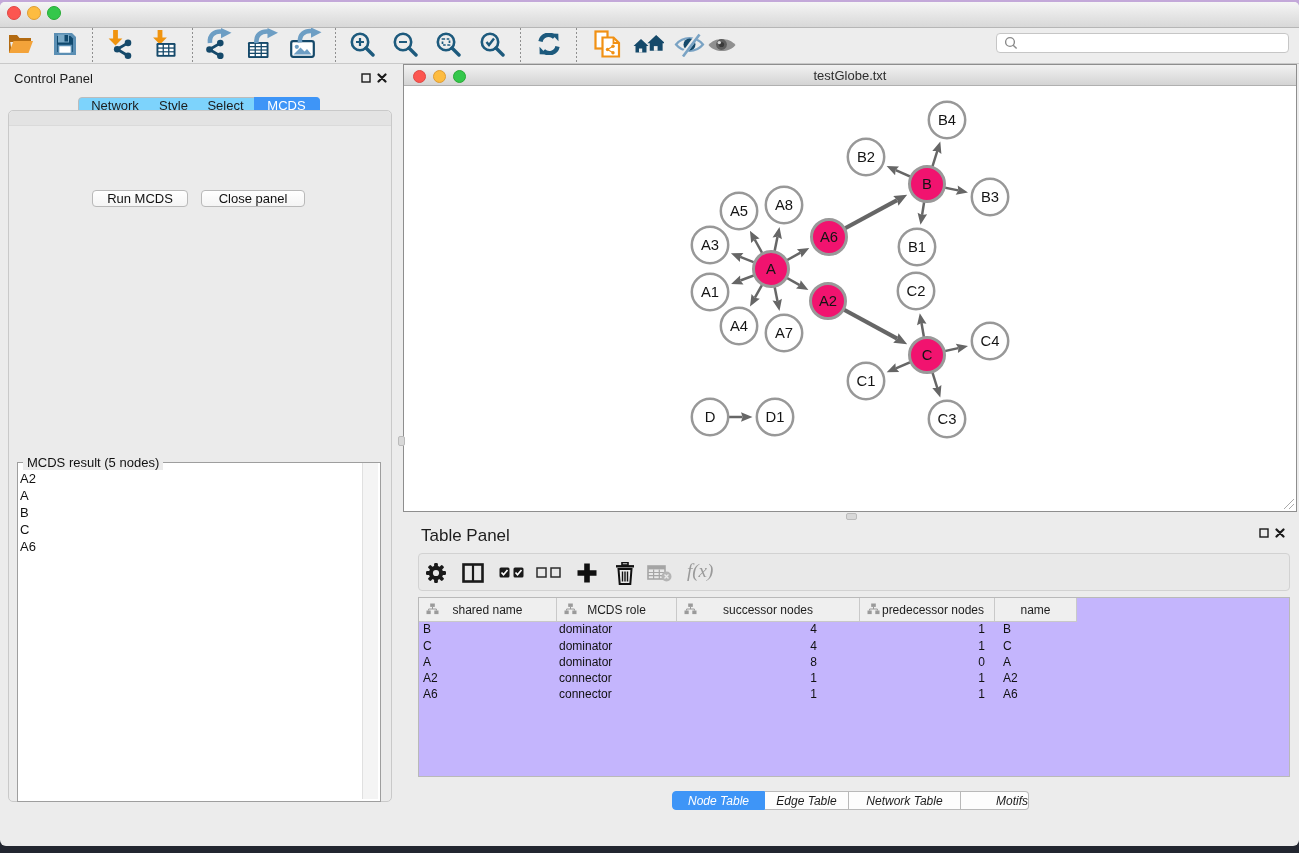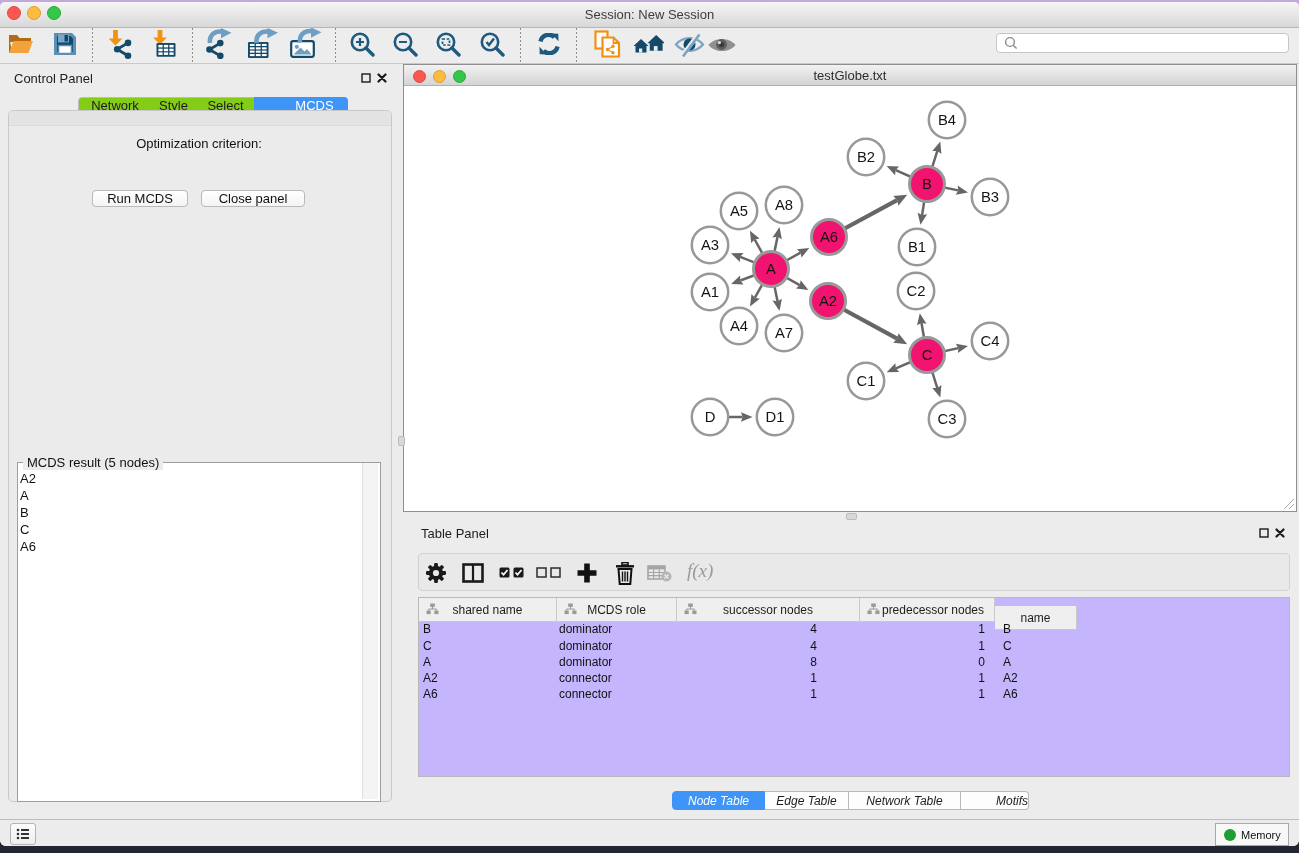--- a/index.html
+++ b/index.html
@@ -19,21 +19,21 @@
     border-bottom:1px solid #c9c9c9;}
   .tsep{position:absolute;top:0px;width:1.3px;height:34px;background:repeating-linear-gradient(to bottom,#8f8f8f 0 1.6px,rgba(0,0,0,0) 1.6px 4px);}
   .ticon{position:absolute;top:4px;}
   #searchbox{position:absolute;left:996px;top:5px;width:291px;height:18px;background:#fff;
     border:1px solid #c6c6c6;border-radius:4px;}
   
   #cpTitle{position:absolute;left:14px;top:71px;font-size:13px;color:#1d1d1d;}
   .winbtns{position:absolute;}
   .tabrow{position:absolute;font-size:13px;}
   .tab{position:absolute;top:0;height:16px;line-height:16px;text-align:center;
-    background:#84cc16;border:1px solid #bcbcbc;border-left:none;color:#1d1d1d;}
+    background:#7dd3fc;border:1px solid #bcbcbc;border-left:none;color:#1d1d1d;}
   .tab.first{border-left:1px solid #bcbcbc;border-radius:4px 0 0 4px;}
   .tab.last{border-radius:0 4px 4px 0;}
   .tab.sel{background:#3e95f7;color:#fff;border-color:#3e95f7;}
   #cpPanel{position:absolute;left:8px;top:110px;width:382px;height:690px;
     background:#ebebeb;border:1px solid #c9c9c9;border-radius:5px;}
   #cpPanel .cap{position:absolute;left:0;top:0;width:100%;height:14px;background:#e3e3e3;
     border-radius:5px 5px 0 0;border-bottom:1px solid #dadada;}
   #optlabel{position:absolute;left:0;top:136px;width:398px;text-align:center;font-size:13px;color:#111;}
   #combo{position:absolute;left:43px;top:159px;width:311px;height:19px;background:#fff;
     border:1px solid #b4b4b4;border-radius:4px;box-sizing:border-box;}
@@ -48,21 +48,21 @@
   #grplist{position:absolute;left:20px;top:471px;font-size:13px;color:#111;line-height:16.9px;}
   #grpsb{position:absolute;left:362px;top:463px;width:15px;height:336px;background:#f4f4f4;
     border-left:1px solid #e0e0e0;}
   
   #netwin{position:absolute;left:403px;top:64px;width:894px;height:448px;background:#fff;
     border:1px solid #8e8e8e;box-sizing:border-box;}
   #nettitle{position:absolute;left:0;top:0;width:100%;height:20px;
     background:linear-gradient(#f2f2f2,#d4d4d4);border-bottom:1px solid #b0b0b0;}
   #nettitle .t{position:absolute;top:3px;width:100%;text-align:center;font-size:13px;color:#2e2e2e;}
   
-  #tpTitle{position:absolute;left:421px;top:526px;font-size:13px;color:#1d1d1d;}
+  #tpTitle{position:absolute;left:421px;top:526px;font-size:17px;color:#1d1d1d;}
   #tptoolbar{position:absolute;left:418px;top:553px;width:872px;height:38px;background:#e9e9e9;
     border:1px solid #d2d2d2;border-radius:4px;box-sizing:border-box;}
   #tbl{position:absolute;left:418px;top:597px;width:872px;height:180px;background:#c4b5fd;
     border:1px solid #b9b9b9;box-sizing:border-box;}
   .th{position:absolute;top:0;height:24px;background:#efefef;border-right:1px solid #c9c9c9;
     border-bottom:1px solid #c9c9c9;box-sizing:border-box;font-size:12px;color:#1d1d1d;text-align:center;line-height:24px;}
   .td{position:absolute;font-size:12px;color:#111;height:15.7px;line-height:15.7px;}
   
   .btab{position:absolute;top:791px;height:19px;line-height:19px;font-size:12px;text-align:center;
     background:#fdfdfd;border:1px solid #b9b9b9;border-left:none;color:#1d1d1d;box-sizing:border-box;font-style:italic;}
@@ -80,21 +80,20 @@
 </head>
 <body>
 <div id="topstrip"></div>
 <div id="win">
     <div id="page">
 
   <div id="titlebar">
     <div class="tl" style="left:7px;top:3.5px;background:#fc5650;border:0.5px solid #df4744;"></div>
     <div class="tl" style="left:27px;top:3.5px;background:#fdbc40;border:0.5px solid #de9c33;"></div>
     <div class="tl" style="left:47px;top:3.5px;background:#34c74b;border:0.5px solid #27aa35;"></div>
-    <div class="t">Session: New Session</div>
   </div>
 
   <div id="toolbar">
     <svg class="ticon" style="left:7px;top:3.0px" width="28" height="26" viewBox="0 0 28 26">
           <path d="M2 4 h8 l2.5 3 H24 v4 H2 z" fill="#b36b12"></path>
           <path d="M2 4 v18 h3 z" fill="#b36b12"></path>
           <path d="M6.5 10 H26 L21.5 22 H2 z" fill="#f3a33a"></path>
         </svg>
     <svg class="ticon" style="left:53px;top:4.0px" width="24" height="24" viewBox="0 0 24 24">
           <path d="M1 1 H19 L23 5 V23 H1 z" fill="#5b8fb4"></path>
@@ -240,26 +239,25 @@
 
   <div id="cpTitle">Control Panel</div>
   <svg class="winbtns" style="left:361px;top:73px" width="27" height="10" viewBox="0 0 27 10">
     <rect x="1" y="1" width="8" height="8" fill="none" stroke="#1a1a1a" stroke-width="1.4"></rect>
     <path d="M17.5 1.5 L24.5 8.5 M24.5 1.5 L17.5 8.5" stroke="#1a1a1a" stroke-width="2.2" stroke-linecap="round"></path>
   </svg>
   <div class="tabrow" style="left:78px;top:97px">
     <div class="tab first" style="left:0px;width:72px;">Network</div>
     <div class="tab" style="left:72px;width:47px;">Style</div>
     <div class="tab" style="left:119px;width:57px;">Select</div>
-    <div class="tab last sel" style="left:176px;width:65px;padding-left:28px;">MCDS</div>
+    <div class="tab last sel" style="left:176px;width:65px;">MCDS</div>
   </div>
   <div id="cpPanel">
         <div class="cap"></div>
       </div>
-  <div id="optlabel">Optimization criterion:</div>
   <div class="btn" style="left:92px;top:190px;width:96px;">Run MCDS</div>
   <div class="btn" style="left:201px;top:190px;width:104px;">Close panel</div>
   <div id="grpbox"></div>
   <div id="grplabel">MCDS result (5 nodes)</div>
   <div id="grplist">A2<br>A<br>B<br>C<br>A6</div>
   <div id="grpsb"></div>
 
   <div id="netwin">
     <div id="nettitle">
       <div class="tl" style="left:8.5px;top:4.5px;width:11px;height:11px;background:#fc5650;border:0.5px solid #df4744;"></div>
@@ -433,21 +431,21 @@
             <rect x="0.5" y="7.5" width="4.2" height="3.6" fill="#9a9a9a"></rect>
             <rect x="8.3" y="7.5" width="4.2" height="3.6" fill="#9a9a9a"></rect>
             <path d="M6.5 4 V6 M2.6 7.5 V6 H10.4 V7.5" stroke="#9a9a9a" fill="none" stroke-width="1"></path>
           </svg>successor nodes</div>
     <div class="th" style="left:441px;width:135px;padding-left:12px;box-sizing:border-box;"><svg width="13" height="12" viewBox="0 0 13 12" style="position:absolute;left:7px;top:5px">
             <rect x="4.2" y="0.5" width="4.6" height="3.4" fill="#9a9a9a"></rect>
             <rect x="0.5" y="7.5" width="4.2" height="3.6" fill="#9a9a9a"></rect>
             <rect x="8.3" y="7.5" width="4.2" height="3.6" fill="#9a9a9a"></rect>
             <path d="M6.5 4 V6 M2.6 7.5 V6 H10.4 V7.5" stroke="#9a9a9a" fill="none" stroke-width="1"></path>
           </svg>predecessor nodes</div>
-    <div class="th" style="left:576px;width:82px;margin-top:8px;">name</div>
+    <div class="th" style="left:576px;width:82px;">name</div>
     <div class="td" style="left:4px;top:24.4px;">B</div>
     <div class="td" style="left:140px;top:24.4px;">dominator</div>
     <div class="td" style="left:330px;top:24.4px;width:68px;text-align:right;">4</div>
     <div class="td" style="left:498px;top:24.4px;width:68px;text-align:right;">1</div>
     <div class="td" style="left:584px;top:24.4px;">B</div>
     <div class="td" style="left:4px;top:40.5px;">C</div>
     <div class="td" style="left:140px;top:40.5px;">dominator</div>
     <div class="td" style="left:330px;top:40.5px;width:68px;text-align:right;">4</div>
     <div class="td" style="left:498px;top:40.5px;width:68px;text-align:right;">1</div>
     <div class="td" style="left:584px;top:40.5px;">C</div>
@@ -466,32 +464,14 @@
     <div class="td" style="left:330px;top:88.6px;width:68px;text-align:right;">1</div>
     <div class="td" style="left:498px;top:88.6px;width:68px;text-align:right;">1</div>
     <div class="td" style="left:584px;top:88.6px;">A6</div>
   </div>
 
   <div class="btab first sel" style="left:672px;width:93px;">Node Table</div>
   <div class="btab" style="left:765px;width:84px;">Edge Table</div>
   <div class="btab" style="left:849px;width:112px;">Network Table</div>
   <div class="btab last" style="left:961px;width:68px;">Motifs</div>
 
-  <div id="statusbar">
-    <div id="listbtn">
-      <svg width="24" height="20" viewBox="0 0 24 20" style="position:absolute;left:0;top:0">
-        <circle cx="7" cy="6" r="1.3" fill="#333"></circle>
-            <rect x="10" y="5" width="8" height="2" fill="#333"></rect>
-        <circle cx="7" cy="10" r="1.3" fill="#333"></circle>
-            <rect x="10" y="9" width="8" height="2" fill="#333"></rect>
-        <circle cx="7" cy="14" r="1.3" fill="#333"></circle>
-            <rect x="10" y="13" width="8" height="2" fill="#333"></rect>
-      </svg>
-    </div>
-    <div id="membtn">
-      <svg width="14" height="14" viewBox="0 0 14 14" style="position:absolute;left:7px;top:4px">
-        <circle cx="7" cy="7" r="6" fill="#1e9e33"></circle>
-      </svg>
-      <span style="position:absolute;left:25px;top:5px;">Memory</span>
-    </div>
-  </div>
 </div>
   </div>
 
 </body></html>

